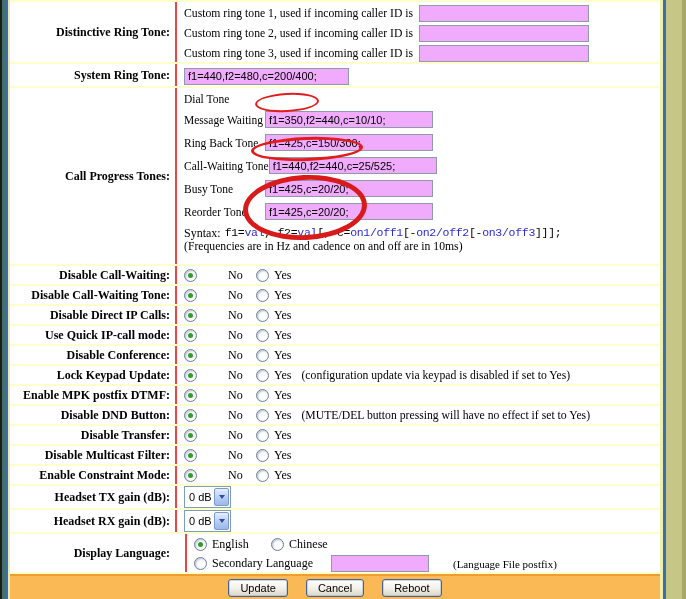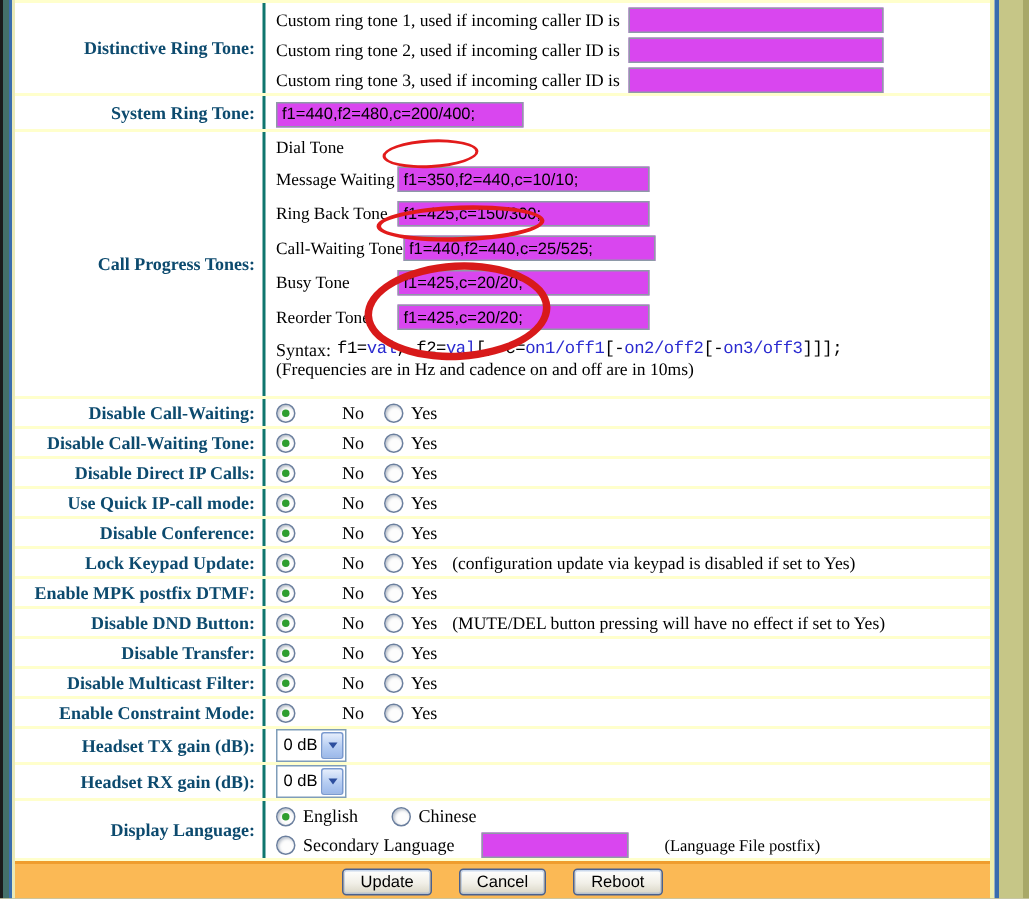--- a/index.html
+++ b/index.html
@@ -23,41 +23,41 @@
   .eR4 { left:682px; width:4px;  background:#a8a868; }
 
   .content { position:absolute; left:10px; top:0; width:650px; }
 
   .row { display:flex; border-bottom:2px solid #FFFFCC; background:#fff; }
   .row-first { border-top:2px solid #FFFFCC; }
   .label-cell {
     flex: 0 0 165px;
     display:flex; align-items:center; justify-content:flex-end;
     padding-right:5px;
-    font-weight:bold; font-size:12px; color:#0c4a6e;
+    font-weight:bold; font-size:12px; color:#000000;
     text-align:right; line-height:13px;
   }
   .value-cell {
     flex:1 1 auto;
-    border-left:2px solid #0f766e;
+    border-left:2px solid #ef4444;
     padding-left:7px;
     display:flex; flex-direction:column; justify-content:flex-start;
   }
   .h-r1 { height:64px; }
   .h-r2 { height:24px; }
   .h-r3 { height:178px; }
   .h-radio { height:20px; }
   .h-sel { height:24px; }
-  .h-lang { height:40px; }
+  .h-lang { height:40px;gap:10px; }
 
   .vc-center { justify-content:center; }
   .hline { display:flex; align-items:center; }
 
   .txt {
-    height:17px; border:1px solid #8e9aa8; background:#d946ef;
+    height:17px; border:1px solid #8e9aa8; background:#f0abfc;
     font: 11px "Liberation Sans", sans-serif; padding:0 3px; color:#000;
   }
   .crt-line { margin-top:3px; }
   .crt-text { font-size:11.7px; white-space:nowrap; }
   .crt-input { width:170px; margin-left:6px; }
   .sys-input { width:165px; margin-top:2px; }
 
   .tone-line { margin-bottom:6px; }
   .tones-wrap { padding-top:5px; }
   .tone-name { flex:0 0 81px; font-size:11.5px; white-space:nowrap; }

